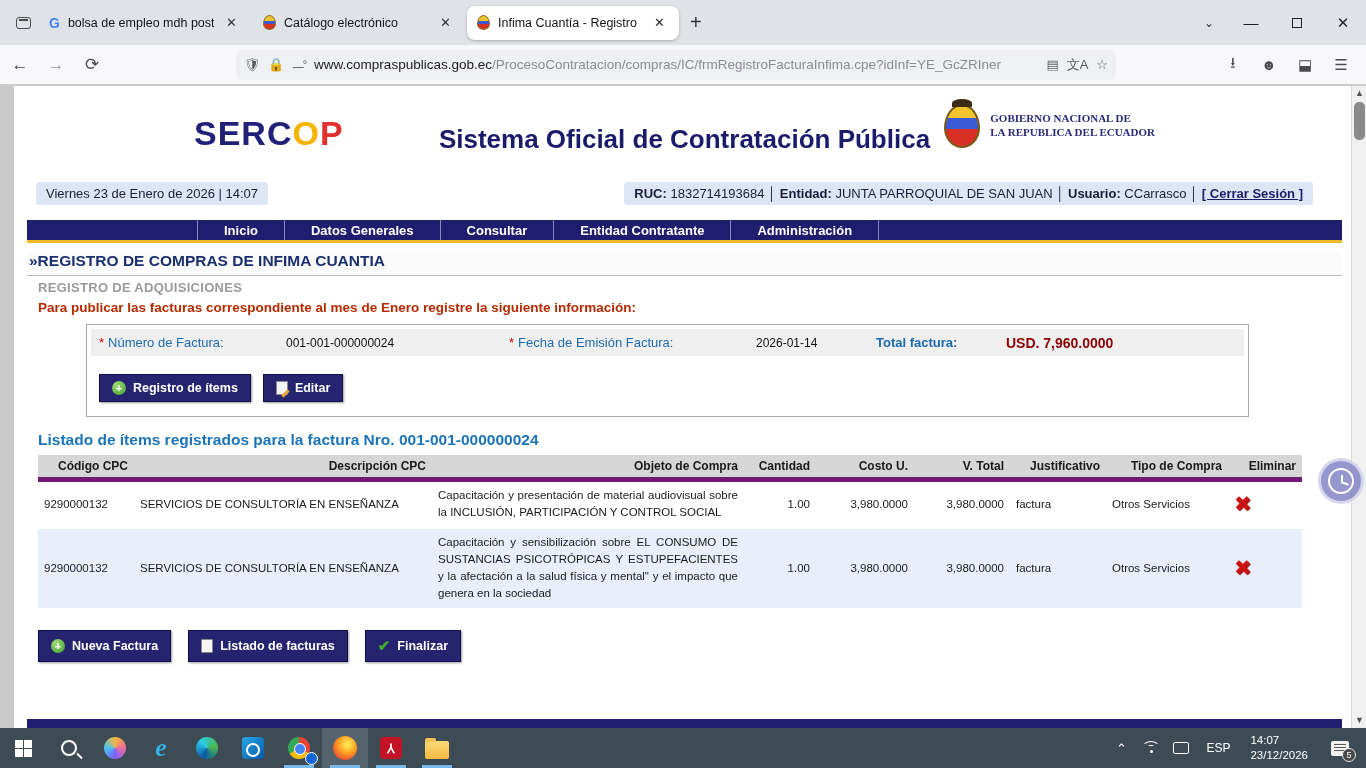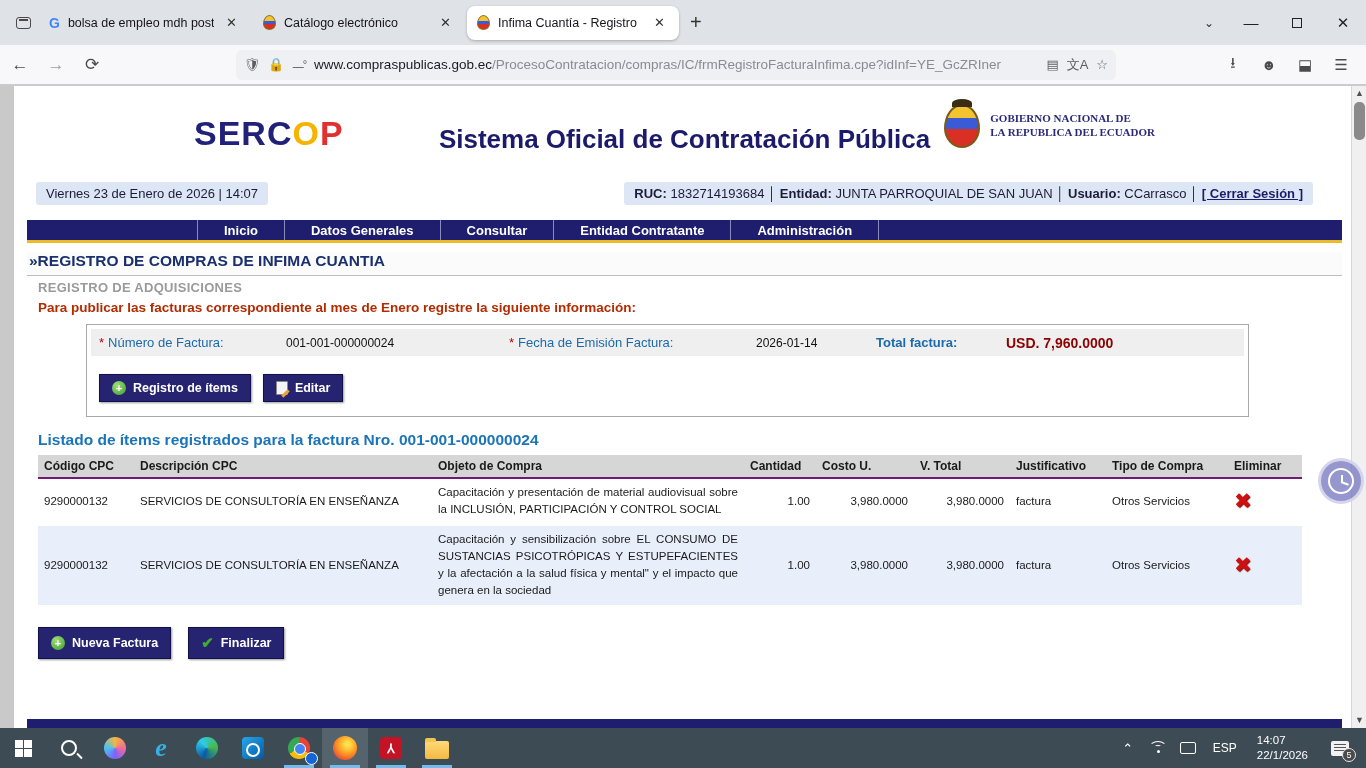--- a/index.html
+++ b/index.html
@@ -76,21 +76,21 @@
 
   .btn { background:#262470; border:1px solid #11104a; color:#fff; font-size:12.5px; font-weight:bold; padding:6px 12px; display:inline-flex; align-items:center; gap:7px; cursor:pointer; box-shadow:1px 1px 2px rgba(0,0,0,.4); }
   .ic-plus { width:14px; height:14px; border-radius:50%; background:radial-gradient(circle at 35% 30%,#9fdc77,#3f9f2f); color:#fff; font-size:11px; line-height:14px; text-align:center; font-weight:bold; }
   .ic-doc { width:12px; height:14px; background:#f5f5f5; border:1px solid #888; border-radius:1px; position:relative; }
   .ic-doc.pencil::after { content:""; position:absolute; right:-3px; bottom:-1px; width:9px; height:3px; background:#e8a33d; transform:rotate(-45deg); }
   .ic-check { color:#3fae2f; font-size:15px; font-weight:bold; }
 
   .listhead { margin:14px 13px 6px 24px; font-size:15.5px; font-weight:bold; color:#1c74b8; }
 
   table.items { margin-left:24px; border-collapse:collapse; width:1264px; table-layout:fixed; font-size:11.5px; color:#1a1a1a; }
-  table.items th { background:#d6d6d6; font-size:12px; font-weight:bold; text-align:left; padding:4px 6px; border-bottom:2px solid #701a75; }
+  table.items th { background:#d6d6d6; font-size:12px; font-weight:bold; text-align:right; padding:4px 6px; border-bottom:5px solid #701a75; }
   table.items td { padding:5px 6px; vertical-align:middle; border-bottom:2px solid #fff; }
   table.items tr.alt td { background:#e8eefa; }
   .cright { text-align:right; }
   .objeto { text-align:justify; line-height:1.5; }
   .delx { color:#cc1111; font-size:21px; font-weight:bold; text-shadow:1px 1px 1px #881111; cursor:pointer; font-family:"DejaVu Sans",sans-serif; }
 
   .actionrow { display:flex; gap:17px; margin:20px 0 0 24px; }
   .pagefooter { position:absolute; left:13px; right:13px; bottom:0; height:9px; background:#1e1d6e; }
 
   
@@ -316,20 +316,24 @@
         </tr>
       </tbody>
     </table>
 
     <div class="actionrow">
       <div class="btn">
           <span class="ic-plus">+</span>
           <span>Nueva Factura</span>
         </div>
       <div class="btn">
+          <span class="ic-doc"></span>
+          <span>Listado de facturas</span>
+        </div>
+      <div class="btn">
           <span class="ic-check">✔</span>
           <span>Finalizar</span>
         </div>
     </div>
 
     <div class="pagefooter"></div>
   </div>
 
   <div class="floatwidget">
     <div class="clockface"></div>
@@ -392,20 +396,20 @@
           <i></i>
           <i></i>
         </div>
       </div>
     <div class="tray-ic">
         <div class="cast-ic"></div>
       </div>
     <div class="lang">ESP</div>
     <div class="clockblock">
       <div>14:07</div>
-      <div>22/1/2026</div>
+      <div>23/12/2026</div>
     </div>
     <div class="notif">
       <div class="notif-bubble"></div>
       <div class="notif-badge">5</div>
     </div>
   </div>
 </div>
 
 </body></html>

